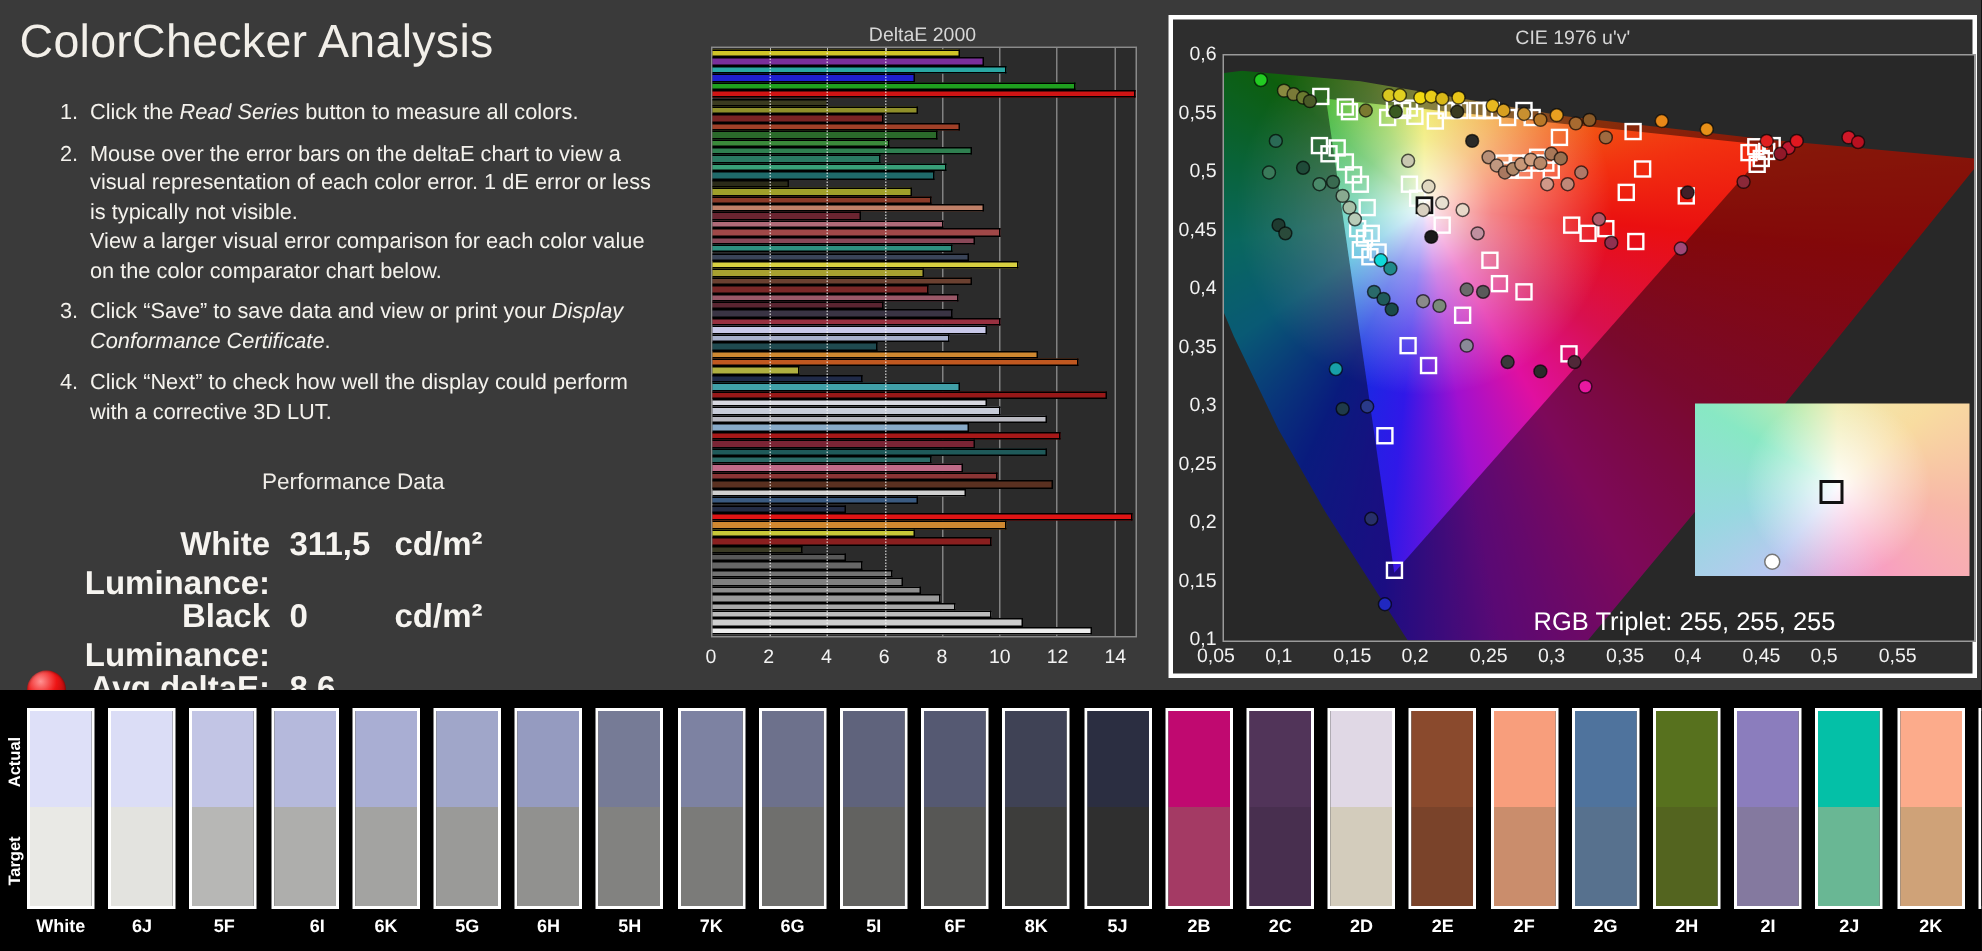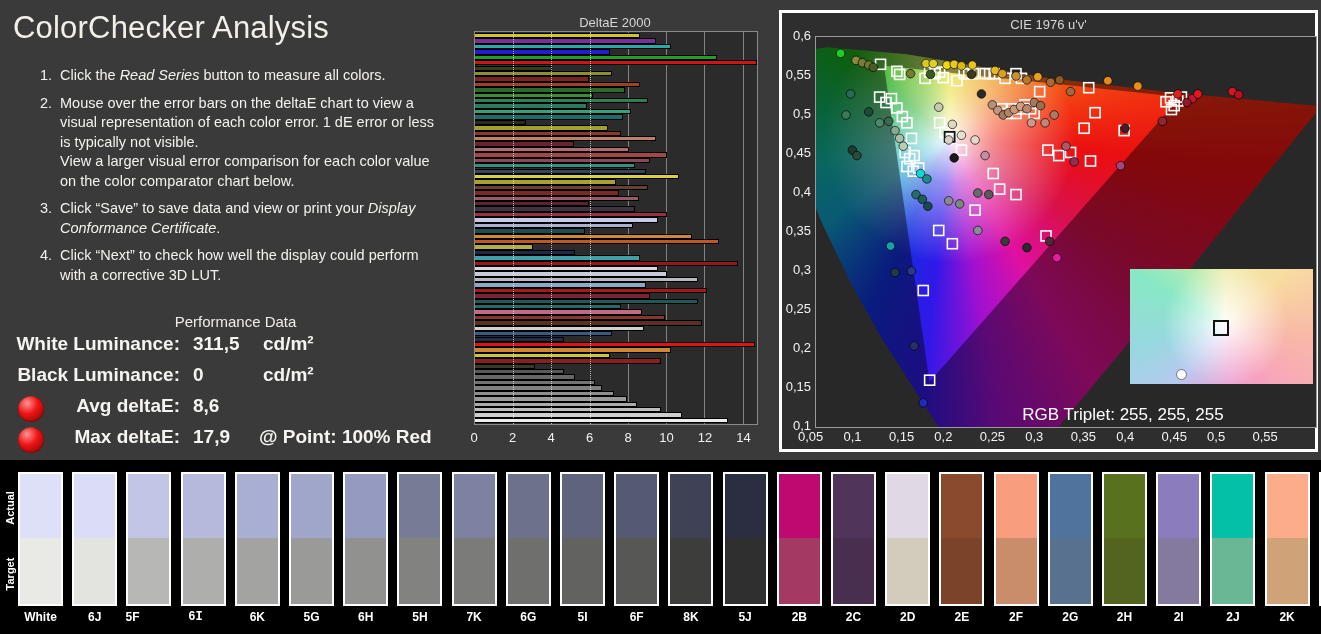--- a/index.html
+++ b/index.html
@@ -9,21 +9,21 @@
 
   
   .left-panel{position:absolute;left:0;top:0;width:462px;height:460px;}
   .page-title{position:absolute;left:13px;top:10px;font-size:31px;font-weight:400;color:#f2efe9;letter-spacing:0.2px;}
   .instr{position:absolute;left:40px;top:66px;width:408px;color:#f4f2ed;font-size:14.5px;line-height:19.5px;}
   .instr-item{display:flex;margin-bottom:8px;}
   .instr-num{width:20px;flex:0 0 20px;text-align:left;}
   .instr-text{white-space:pre-line;}
   .perf{position:absolute;left:12px;top:313px;width:447px;color:#f6f4f0;}
   .perf-header{text-align:center;font-size:15px;color:#f0ede8;height:20px;}
-  .perf-row{position:relative;height:31px;font-size:19px;font-weight:600;}
+  .perf-row{position:relative;height:31px;font-size:22px;font-weight:600;margin-top:17px;}
   .perf-label{position:absolute;left:0;width:168px;text-align:right;}
   .perf-value{position:absolute;left:181px;}
   .perf-unit{position:absolute;left:251px;}
   .perf-extra{position:absolute;left:247px;white-space:nowrap;}
   .led{position:absolute;left:6px;top:1px;width:26px;height:26px;border-radius:50%;
        background:radial-gradient(circle at 35% 28%, #ff9292 0%, #ee1515 42%, #7c0303 96%);
        box-shadow:0 0 2px rgba(0,0,0,0.6) inset;}
 
   
   .de-panel{position:absolute;left:462px;top:0;width:306px;height:459px;}
@@ -432,26 +432,26 @@
       <div class="swatch-label" style="left: 18px;">White</div>
       <div class="swatch" style="left: 72.2px;">
         <div class="swatch-actual" style="background: rgb(219, 221, 246);"></div>
         <div class="swatch-target" style="background: rgb(227, 227, 223);"></div>
       </div>
       <div class="swatch-label" style="left: 72.2px;">6J</div>
       <div class="swatch" style="left: 126.4px;">
         <div class="swatch-actual" style="background: rgb(194, 197, 229);"></div>
         <div class="swatch-target" style="background: rgb(183, 183, 181);"></div>
       </div>
-      <div class="swatch-label" style="left: 110px;">5F</div>
+      <div class="swatch-label" style="left: 127px;">5F</div>
       <div class="swatch" style="left: 180.6px;">
         <div class="swatch-actual" style="background: rgb(181, 185, 220);"></div>
         <div class="swatch-target" style="background: rgb(174, 174, 172);"></div>
       </div>
-      <div class="swatch-label" style="left: 173px; font-family: Liberation Mono, monospace;">6I</div>
+      <div class="swatch-label" style="left: 189px;">6I</div>
       <div class="swatch" style="left: 234.8px;">
         <div class="swatch-actual" style="background: rgb(169, 174, 211);"></div>
         <div class="swatch-target" style="background: rgb(163, 163, 161);"></div>
       </div>
       <div class="swatch-label" style="left: 234.8px;">6K</div>
       <div class="swatch" style="left: 289px;">
         <div class="swatch-actual" style="background: rgb(160, 166, 201);"></div>
         <div class="swatch-target" style="background: rgb(154, 154, 152);"></div>
       </div>
       <div class="swatch-label" style="left: 289px;">5G</div>

